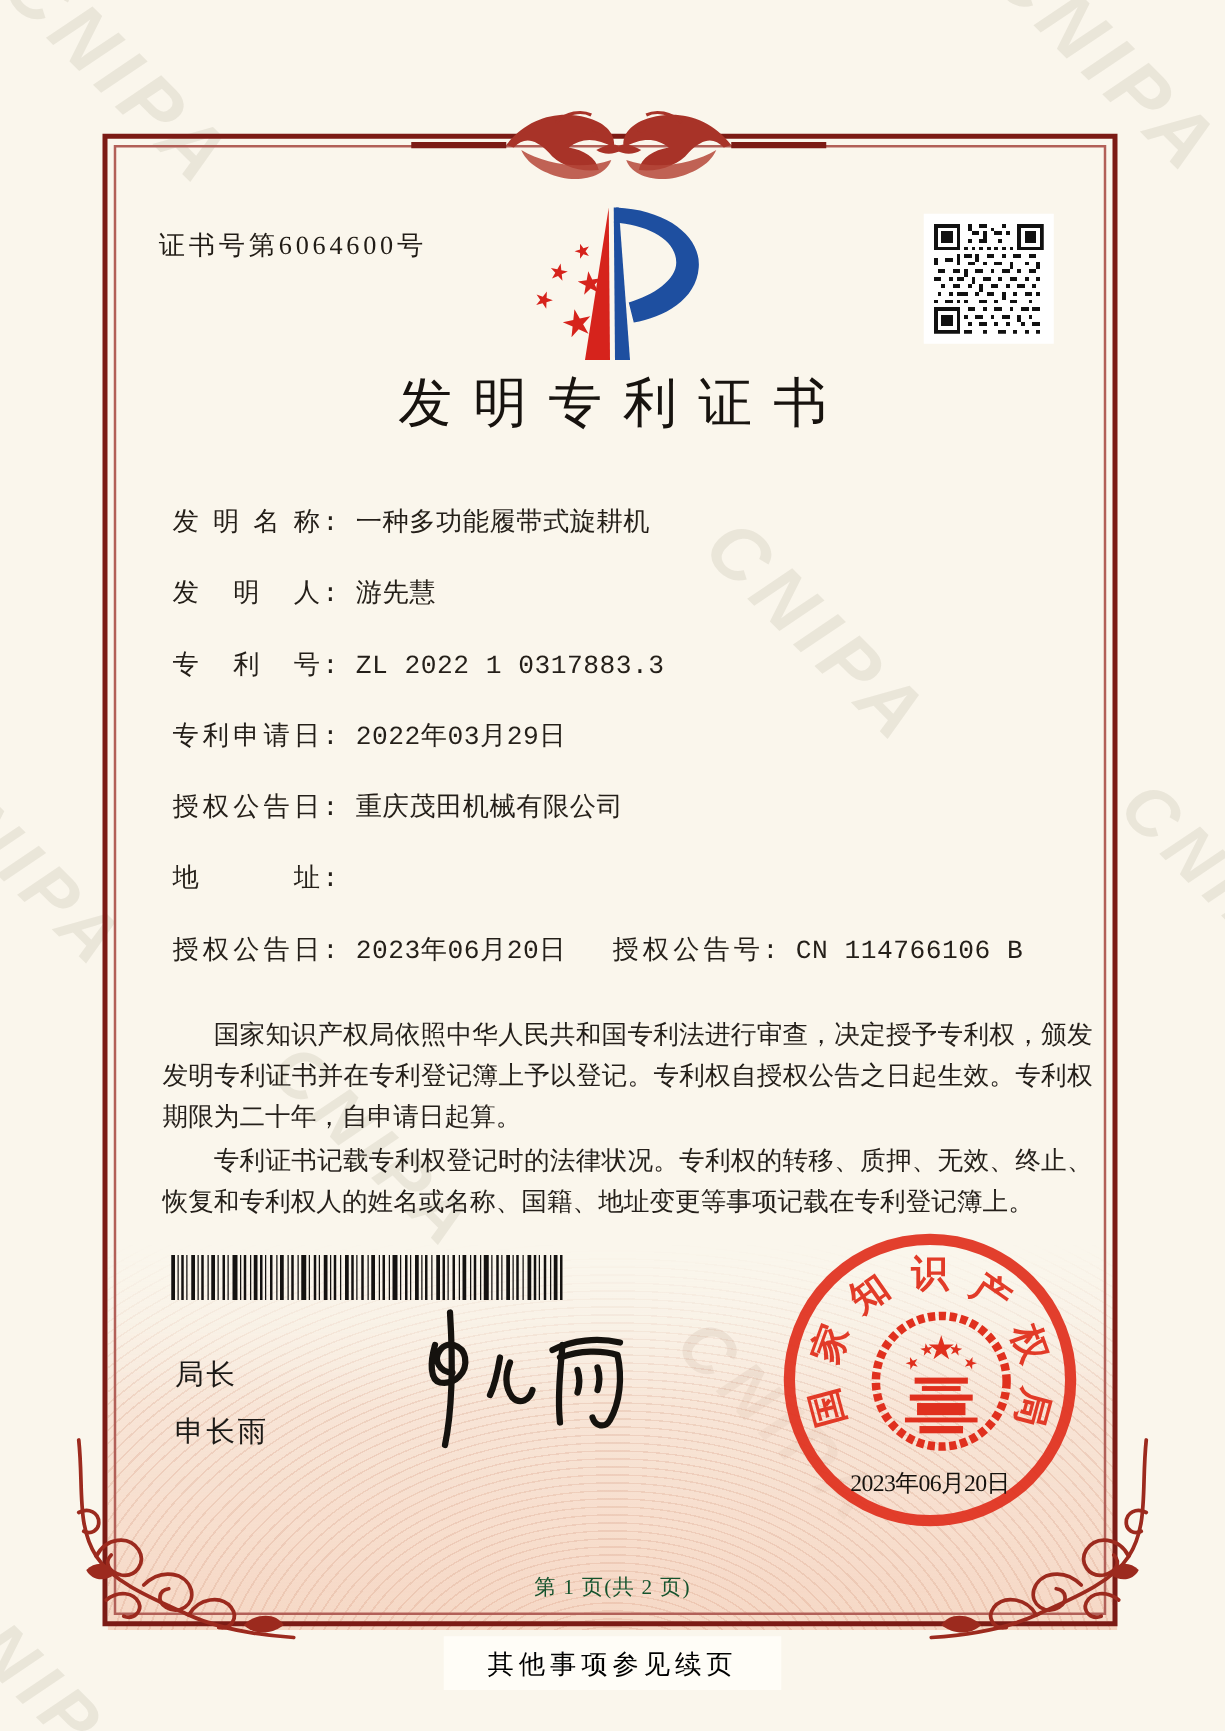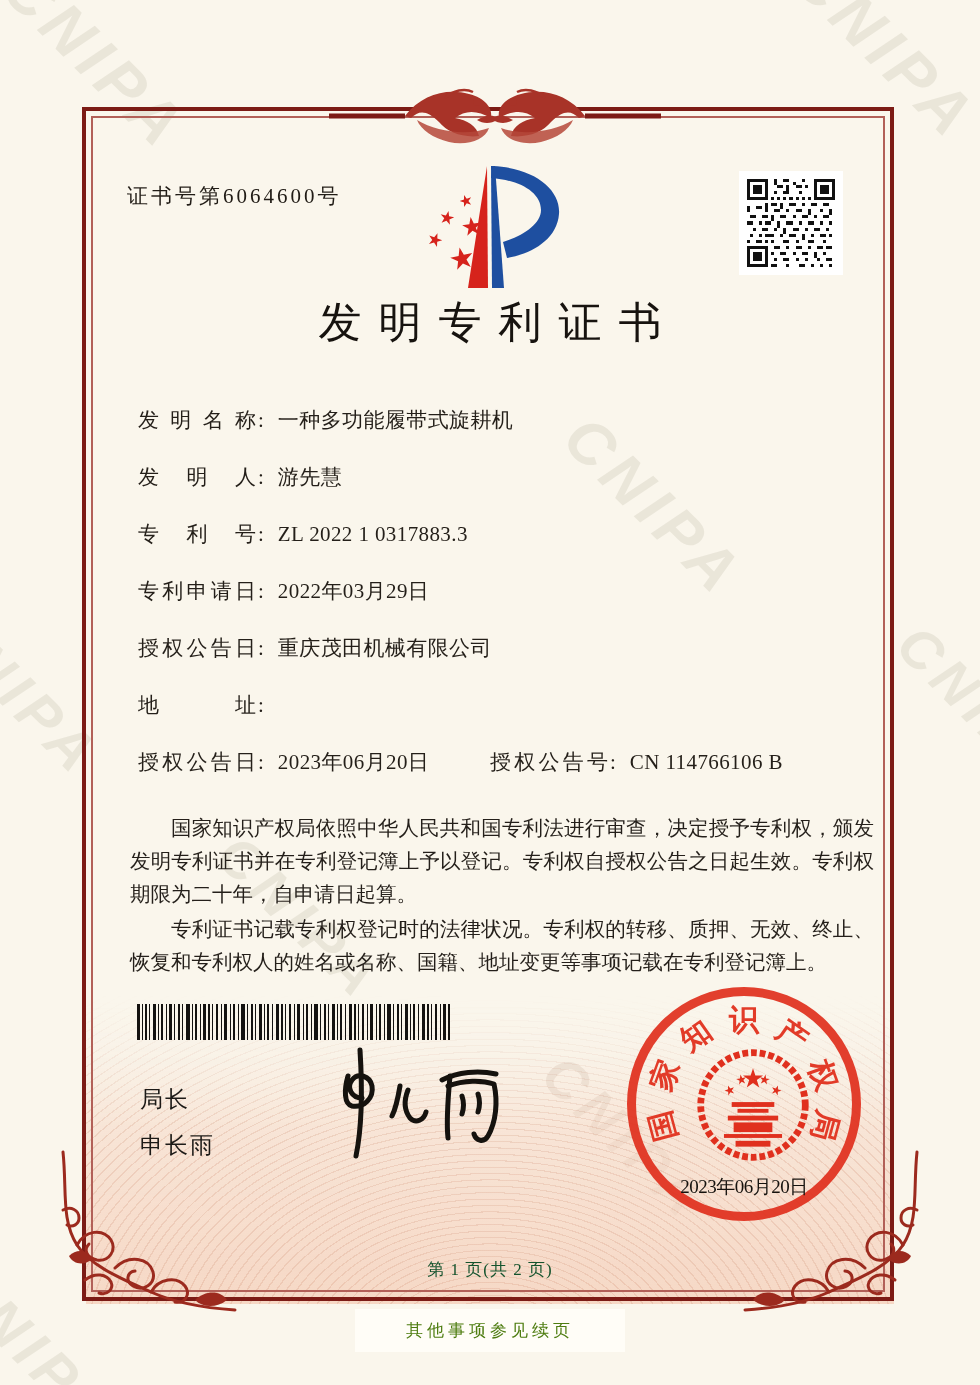--- a/index.html
+++ b/index.html
@@ -48,21 +48,21 @@
   .qr {
     position:absolute; z-index:4; left:739px; top:171px; width:104px; height:104px;
     background:#ffffff; display:flex; align-items:center; justify-content:center;
   }
   .qr svg { width:88px; height:88px; }
   .title {
     position:absolute; z-index:4; left:0; right:0; top:294px; text-align:center;
     font-size:43px; font-weight:normal; letter-spacing:17px; text-indent:17px; color:#17130f;
   }
   
-  .fields { position:absolute; z-index:4; left:138px; top:407px; width:742px; }
+  .fields { position:absolute; z-index:4; left:138px; top:407px; width:742px;font-family:Liberation Mono, monospace; }
   .frow { display:flex; align-items:flex-start; margin-bottom:31px; font-size:21px; line-height:26px; }
   .flabel { flex:none; width:118px; text-align:justify; text-align-last:justify; }
   .fcolon { flex:none; margin:0 14px 0 2px; }
   .fvalue { letter-spacing:0.4px; }
   .pair { display:flex; }
   .pair.first { width:352px; flex:none; }
   
   .paras {
     position:absolute; z-index:4; left:130px; top:812px; width:744px;
     font-size:20.5px; line-height:33px; text-align:justify; color:#241f1a;
@@ -100,21 +100,21 @@
     font-size:19px; color:#15120e; letter-spacing:-0.5px;
   }
   
   .page-no {
     position:absolute; z-index:4; left:0; right:0; top:1258px; text-align:center;
     font-size:17px; color:#14532d; letter-spacing:1px;
   }
   .cont-box {
     position:absolute; z-index:4; left:355px; top:1309px; width:270px; height:43px;
     background:#fffdf7; display:flex; align-items:center; justify-content:center;
-    font-size:17px; letter-spacing:4px; color:#4d7c0f;
+    font-size:21px; letter-spacing:4px; color:#000000;
   }
 </style>
 </head>
 <body>
 
 <svg width="0" height="0" style="position:absolute">
   <defs>
     <symbol id="star" viewBox="-1.1 -1.1 2.2 2.2">
       <polygon points="0,-1 0.225,-0.31 0.951,-0.31 0.363,0.118 0.588,0.809 0,0.382 -0.588,0.809 -0.363,0.118 -0.951,-0.31 -0.225,-0.31"></polygon>
     </symbol>

